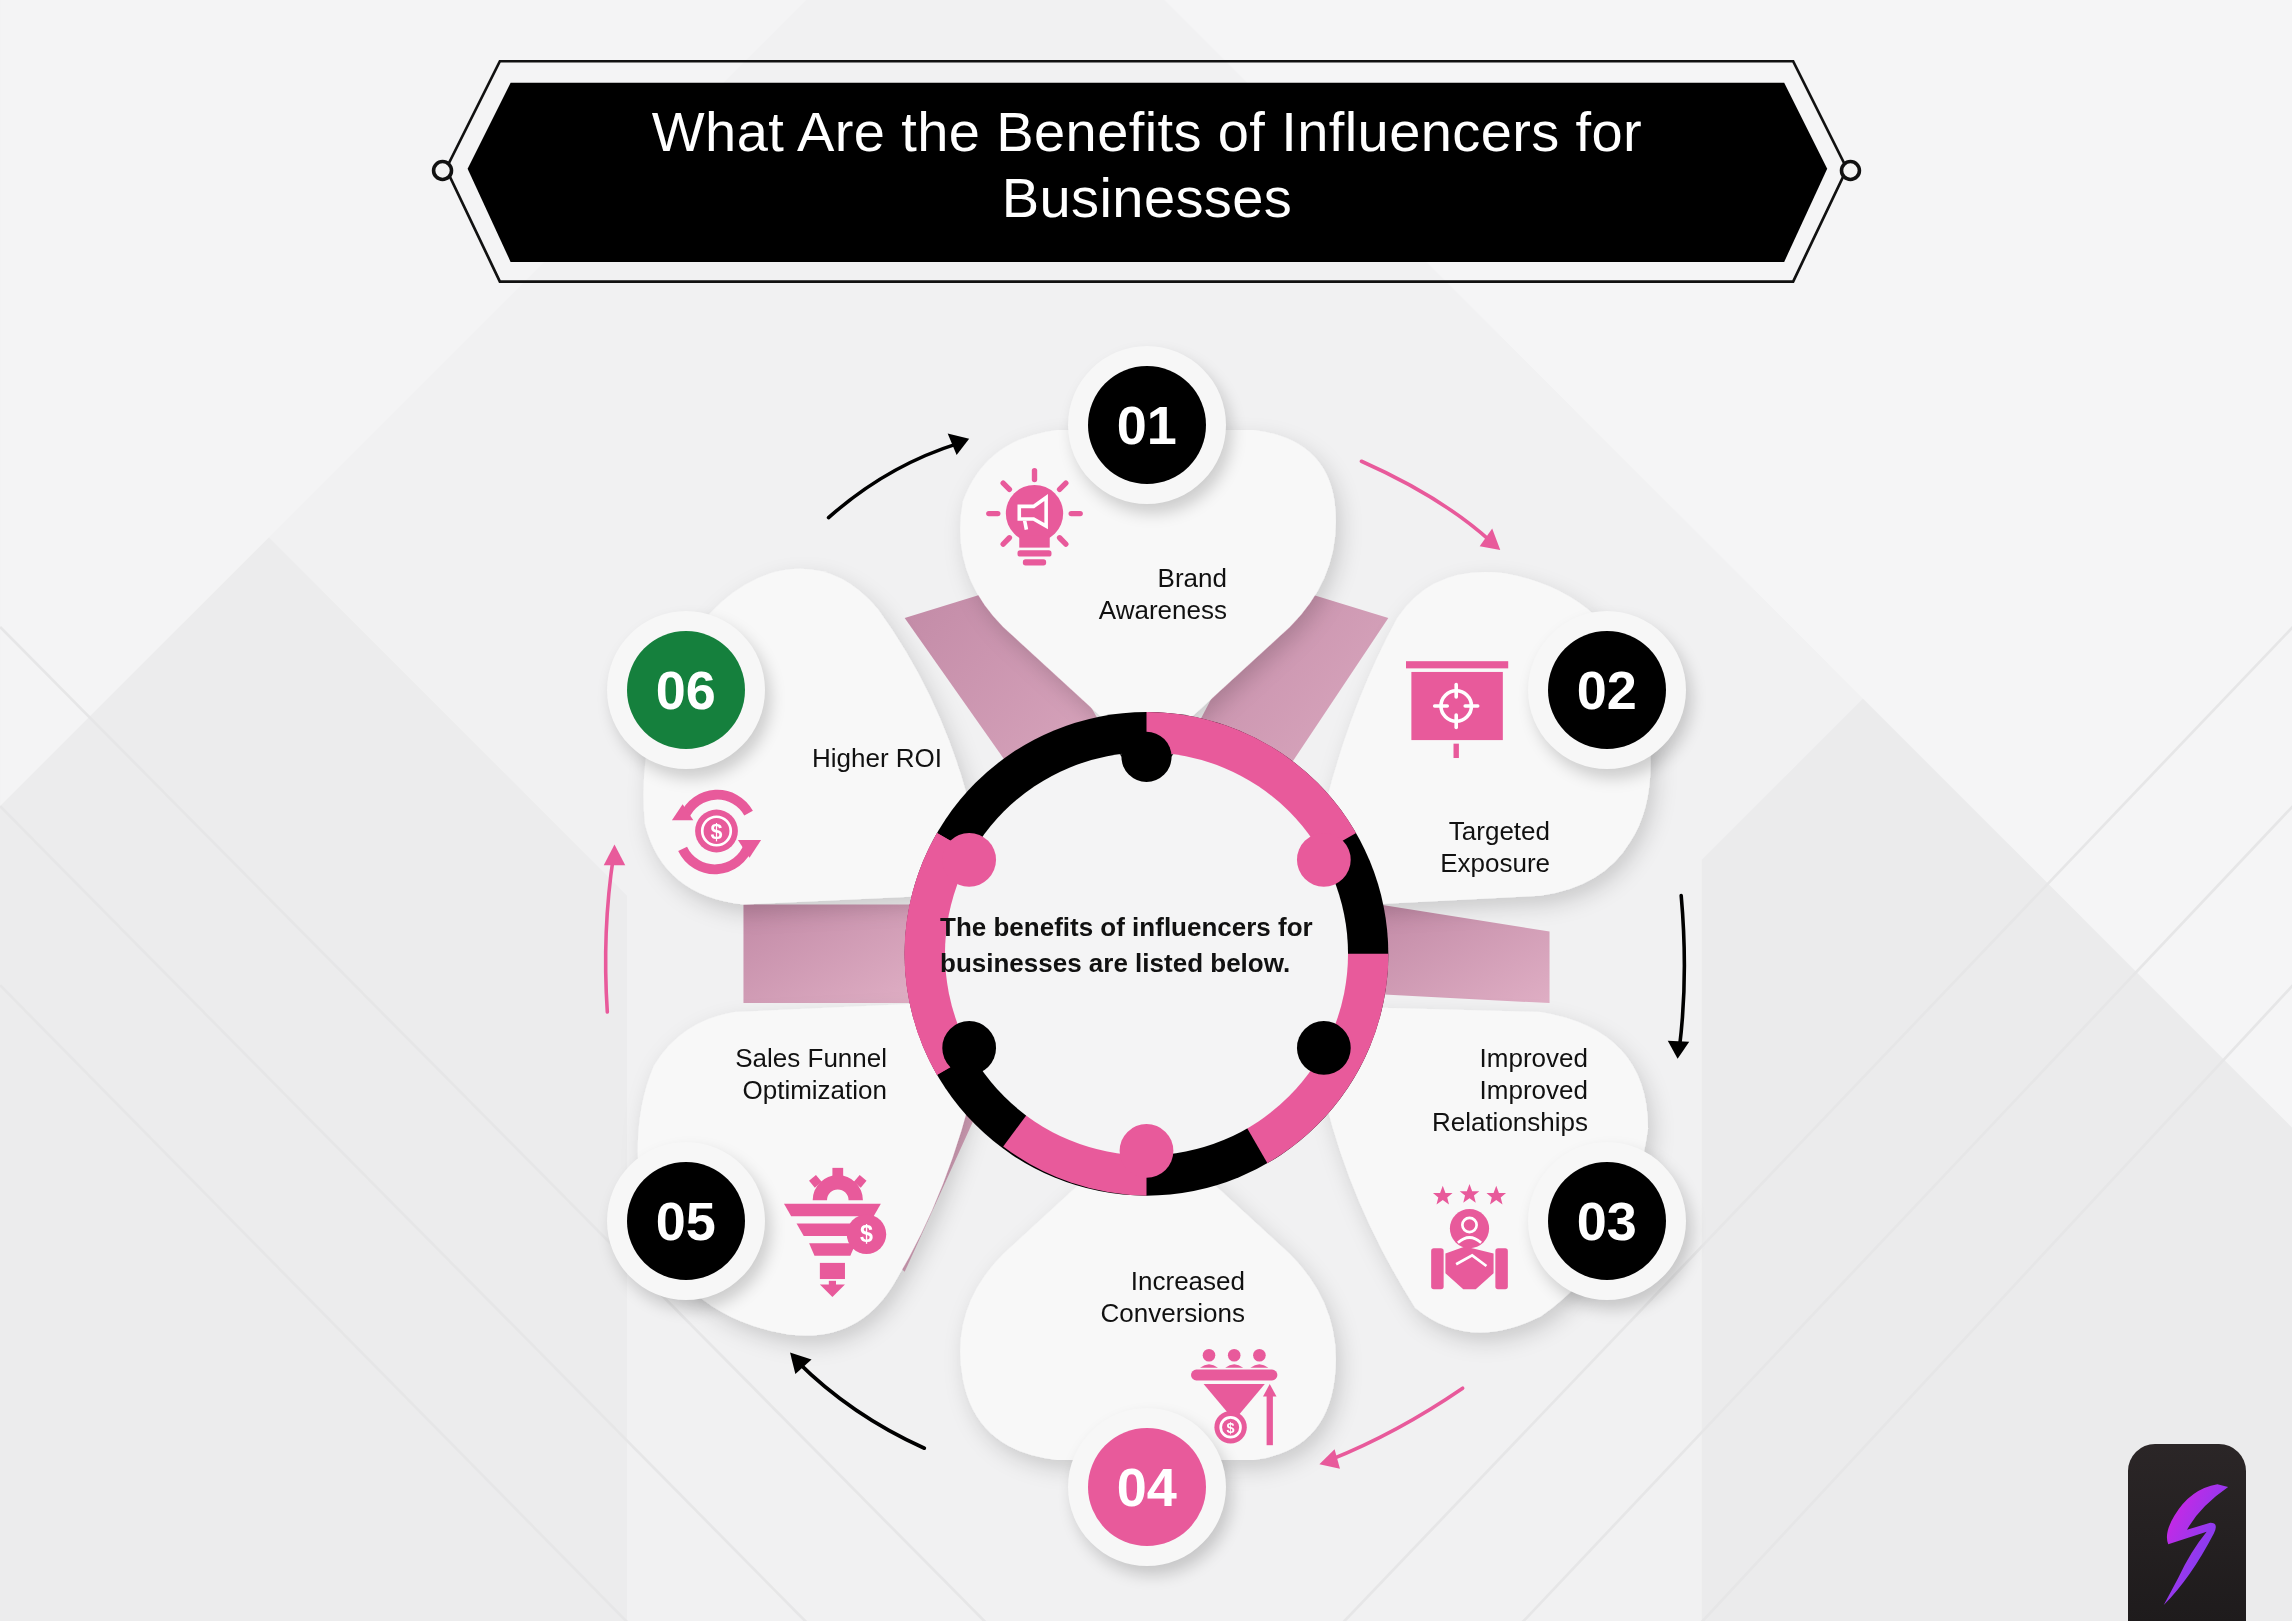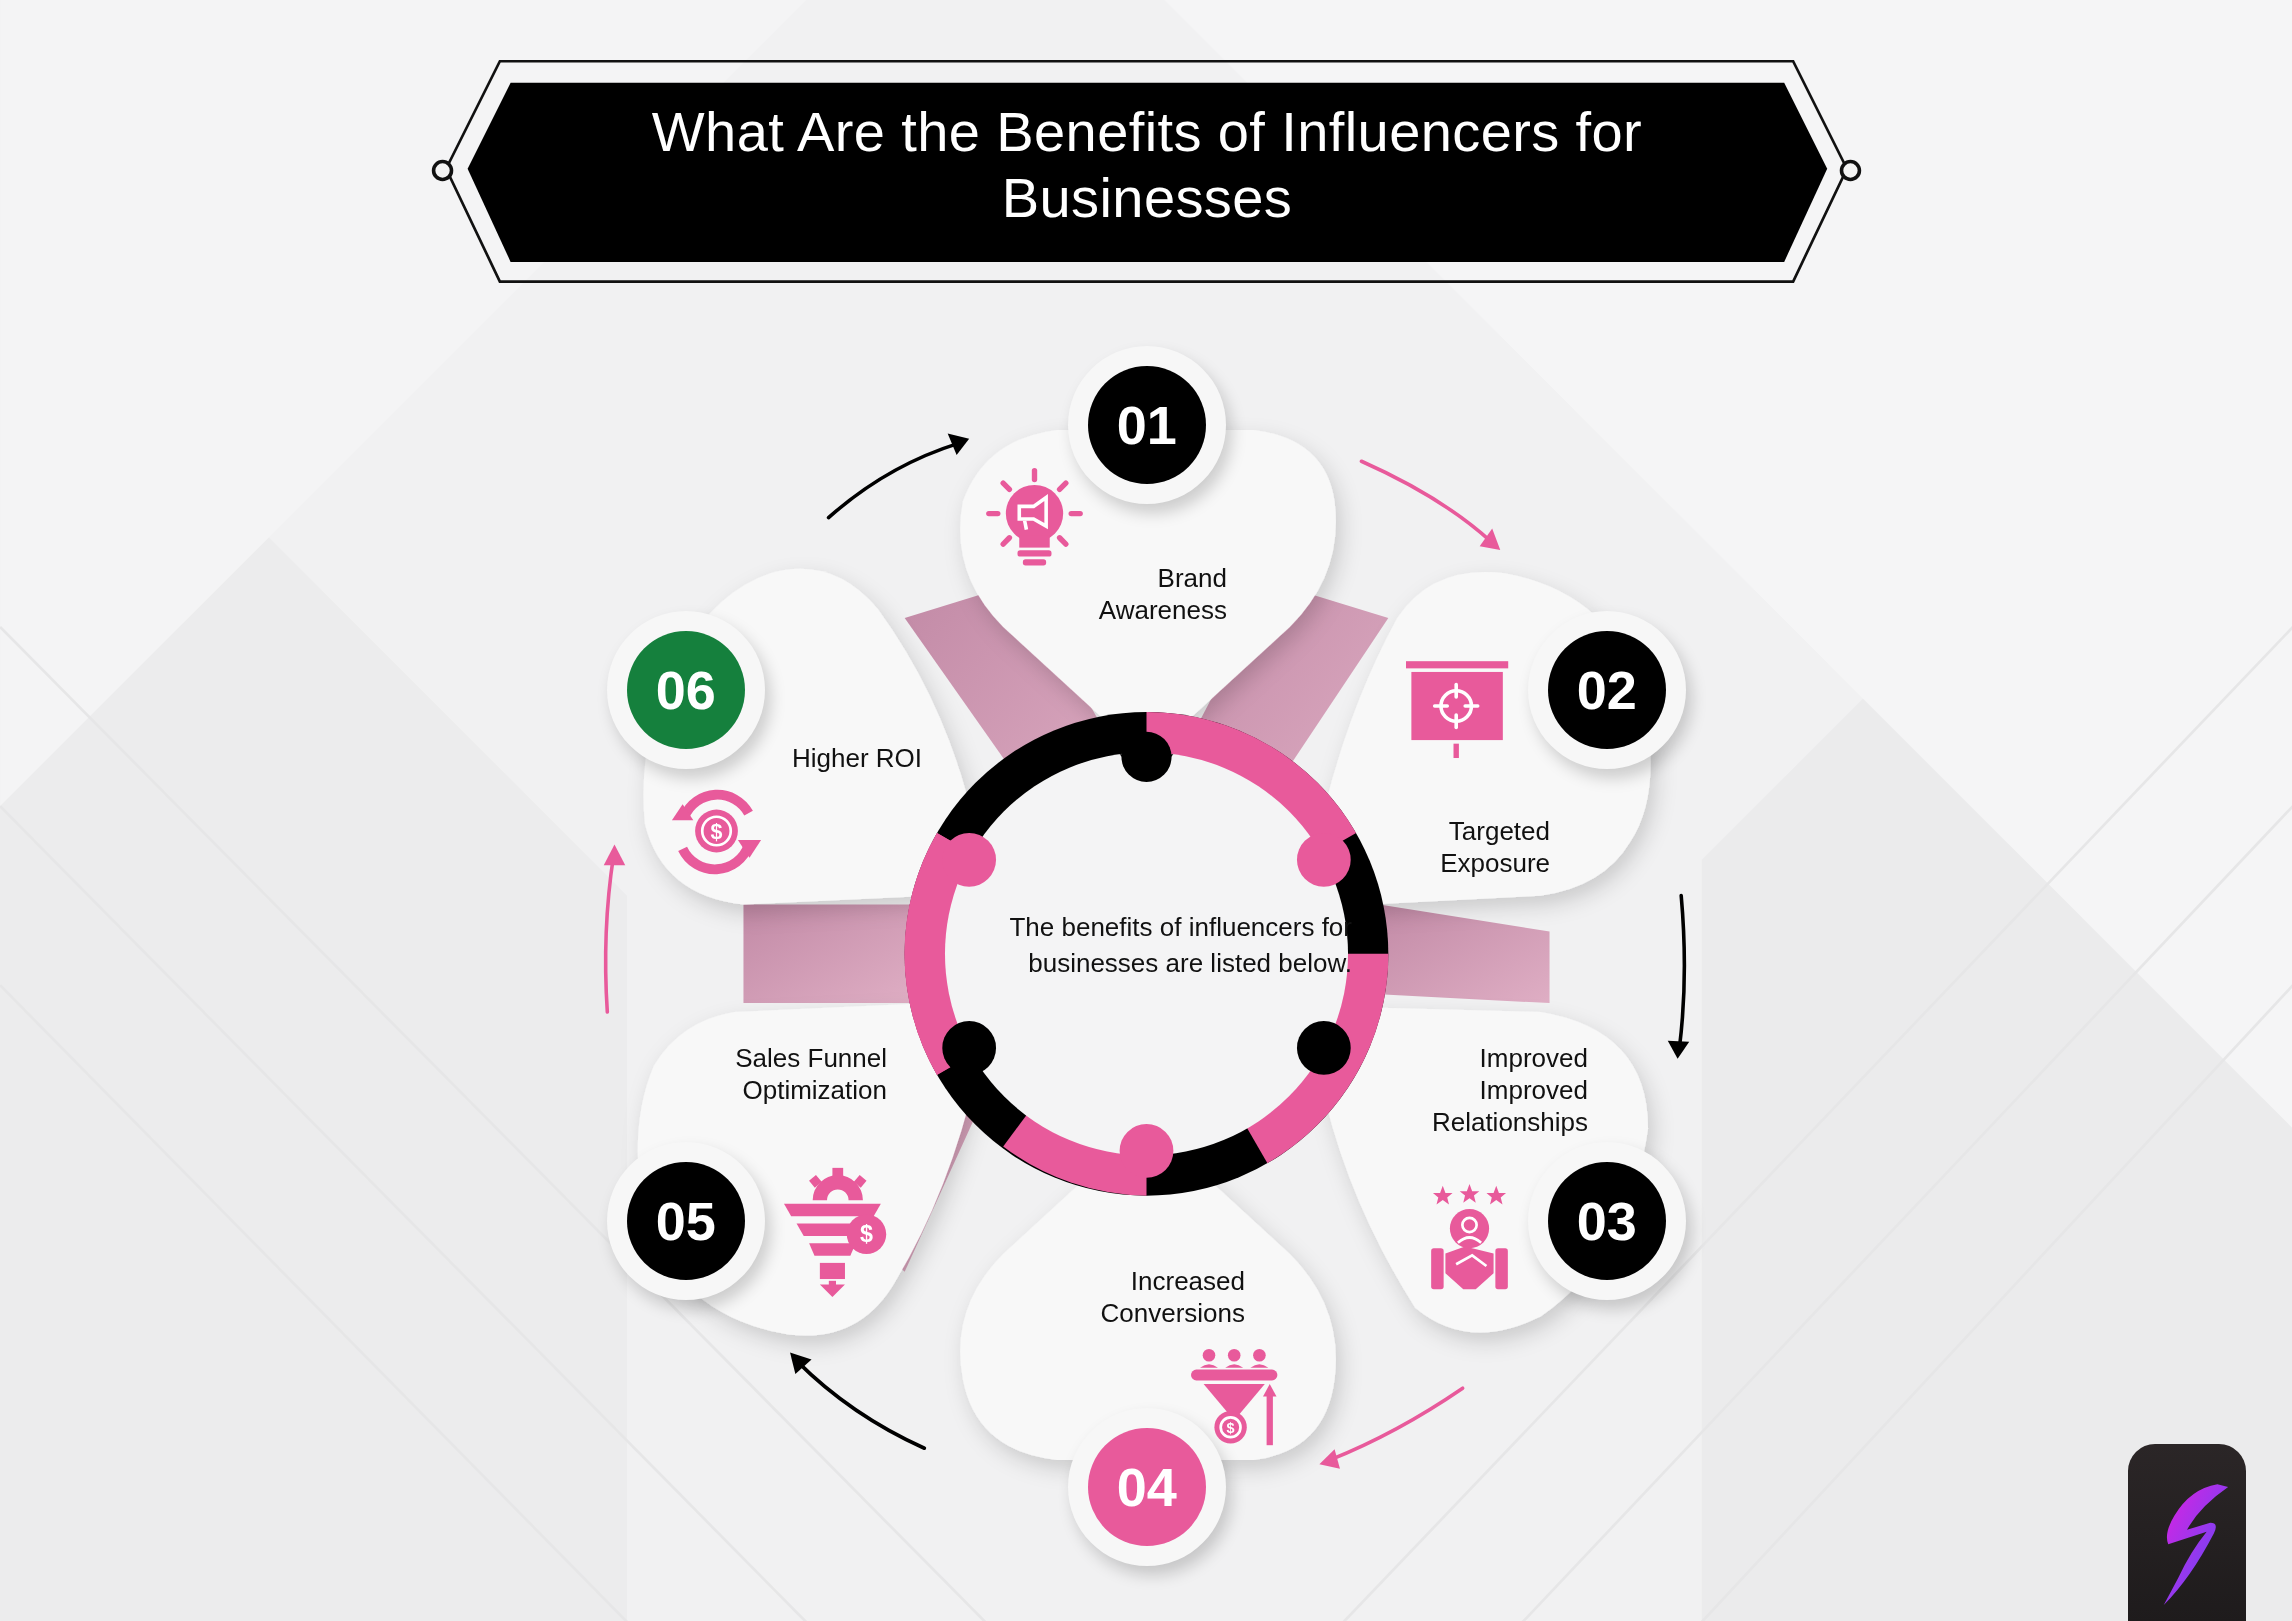--- a/index.html
+++ b/index.html
@@ -8,22 +8,22 @@
     background:#f1f1f2;
     font-family: "Liberation Sans", "DejaVu Sans", sans-serif;
   }
   .bg-stripes { position:absolute; inset:0; pointer-events:none; }
   .abs { position:absolute; }
   .title-text {
     position:absolute; left:502px; top:99px; width:1290px; text-align:center;
     color:#fff; font-weight:400; font-size:56px; line-height:66px; letter-spacing:0.4px;
   }
   .center-text {
-    position:absolute; left:940px; top:909px; width:412px; text-align:right;
-    color:#111; font-weight:400; font-size:26px; line-height:36px;
+    position:absolute; left:940px; top:909px; width:412px; text-align:left;
+    color:#111; font-weight:700; font-size:26px; line-height:36px;
   }
   .label {
     position:absolute; text-align:right; color:#111; font-size:26px; line-height:32px;
   }
   .badge {
     position:absolute; width:158px; height:158px; border-radius:50%;
     background:#f7f7f7;
     box-shadow: 5.4px 9px 16px rgba(0,0,0,0.18);
   }
   .badge .disc {
@@ -226,21 +226,21 @@
     <polygon points="40,132 68,132 54,146"></polygon>
     <rect x="50" y="128" width="8" height="8"></rect>
     <circle cx="92" cy="76" r="22"></circle>
   </g>
   <text x="92" y="85" text-anchor="middle" fill="#fff" font-size="26" font-weight="700" font-family="'Liberation Sans', sans-serif">$</text>
 </svg>
 
 <div class="badge" style="left:607px;top:611px">
   <div class="disc" style="background:#15803d">06</div>
 </div>
-<div class="label" style="left:752px;top:742px;width:170px">Higher ROI</div>
+<div class="label" style="left:772px;top:742px;width:170px">Higher ROI</div>
 <svg class="abs" style="left:663px;top:781px" width="107" height="100" viewBox="0 0 120 112">
   <g fill="none" stroke="#e85a9b" stroke-width="11">
     <path d="M24,40 A40,40 0 0,1 96,36"></path>
     <path d="M96,72 A40,40 0 0,1 22,76"></path>
   </g>
   <polygon points="10,44 34,44 22,26" fill="#e85a9b"></polygon>
   <polygon points="84,66 110,66 97,86" fill="#e85a9b"></polygon>
   <circle cx="60" cy="56" r="24" fill="#e85a9b"></circle>
   <circle cx="60" cy="56" r="16" fill="none" stroke="#fff" stroke-width="3"></circle>
   <text x="60" y="65" text-anchor="middle" fill="#fff" font-size="24" font-weight="700" font-family="'Liberation Sans', sans-serif">$</text>

